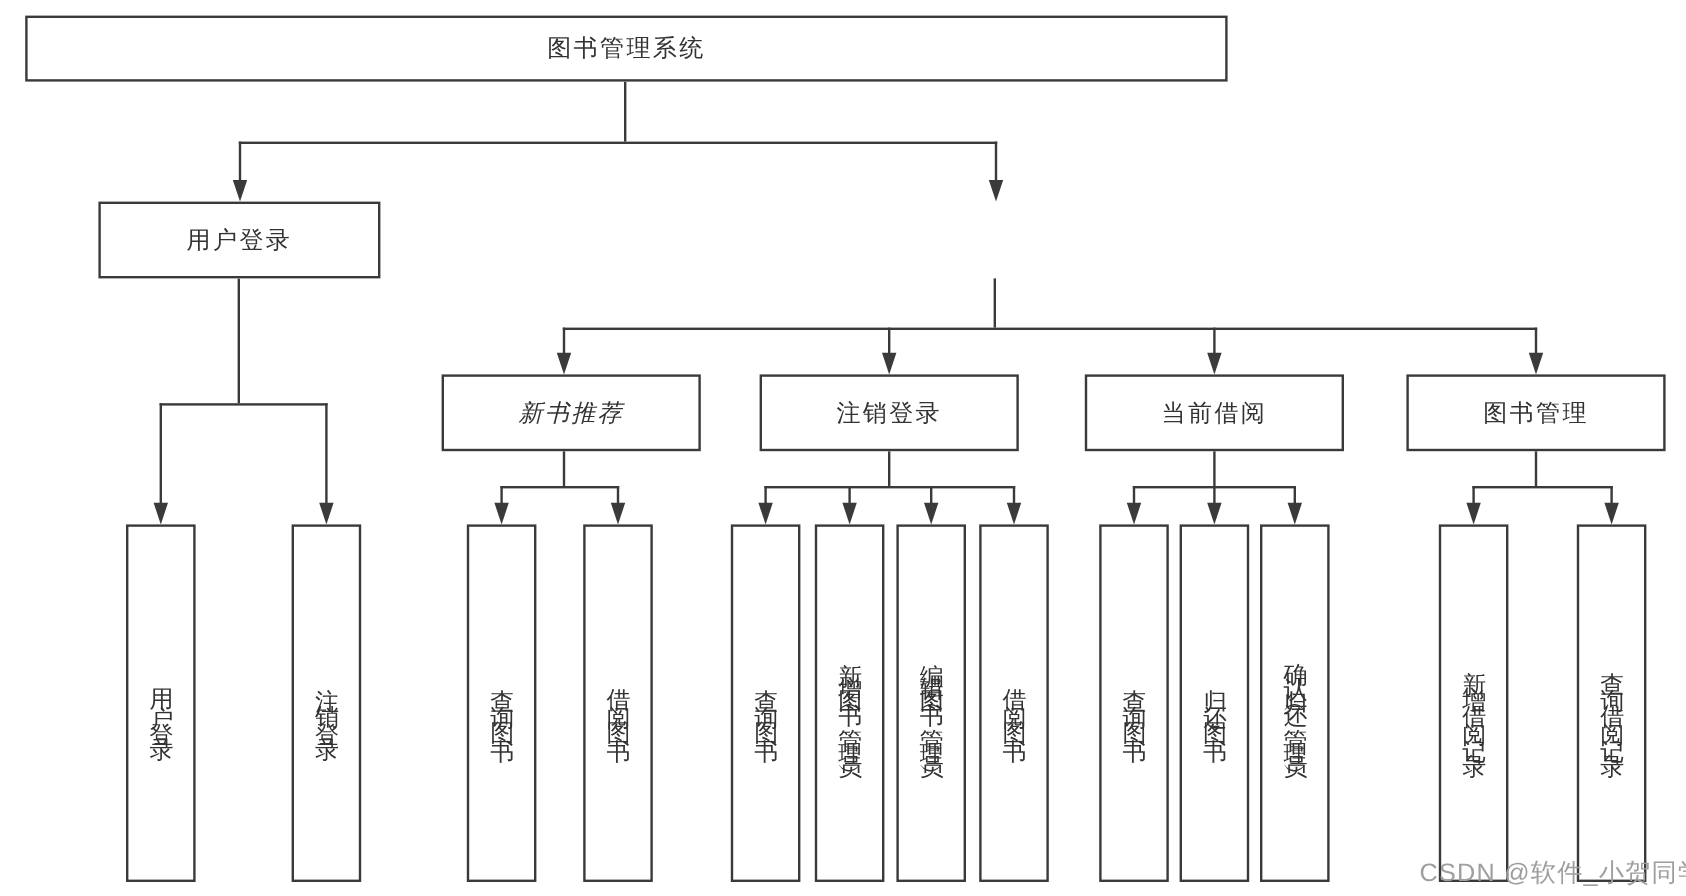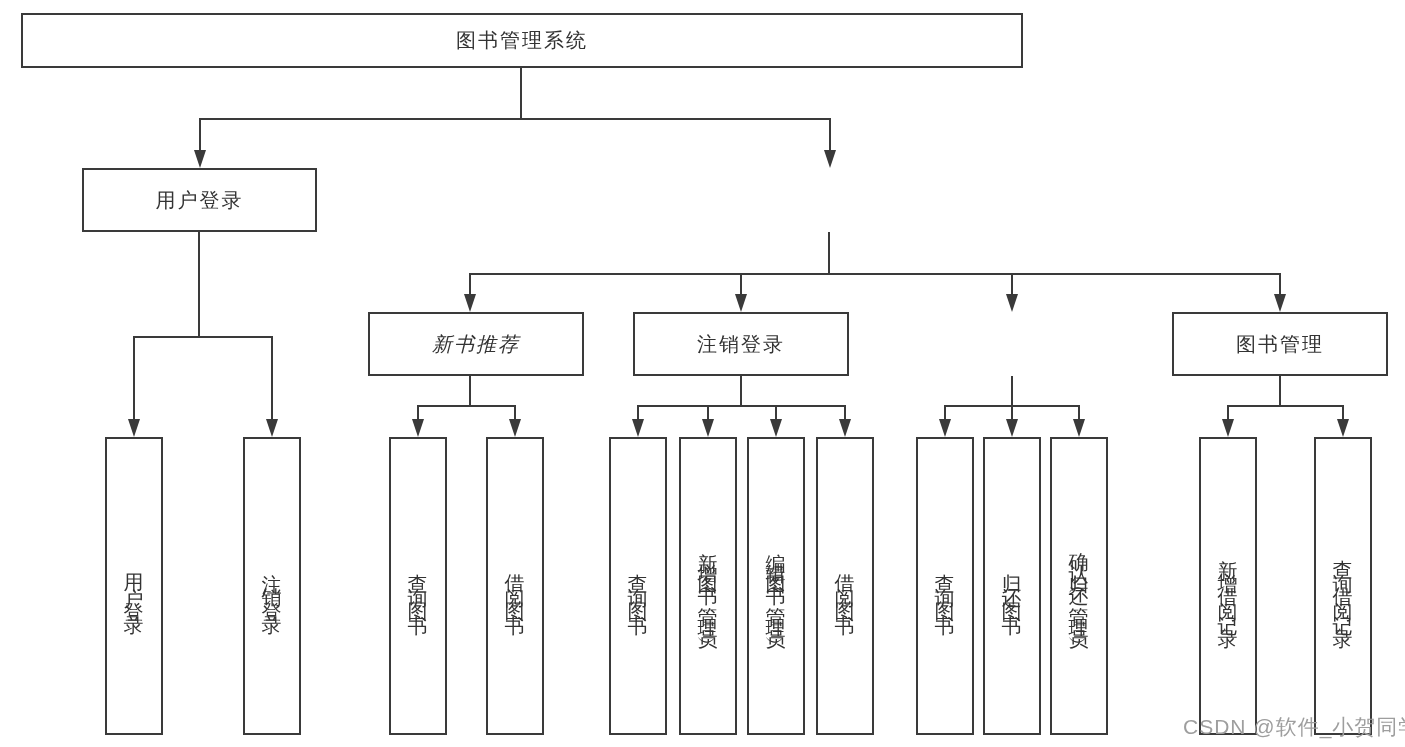--- a/index.html
+++ b/index.html
@@ -106,20 +106,23 @@
   <div class="arrow" style="left:1006px; top:294px;"></div>
   <div class="vline" style="left:1279px; top:273px; height:25px;"></div>
   <div class="arrow" style="left:1274px; top:294px;"></div>
 
   <div class="box" style="left:368px; top:312px; width:216px; height:64px;font-style:italic;">
     <span>新书推荐</span>
   </div>
   <div class="box" style="left:633px; top:312px; width:216px; height:64px;">
     <span>注销登录</span>
   </div>
+  <div class="box" style="left:904px; top:312px; width:216px; height:64px;">
+    <span>当前借阅</span>
+  </div>
   <div class="box" style="left:1172px; top:312px; width:216px; height:64px;">
     <span>图书管理</span>
   </div>
 
   <div class="vline" style="left:469px; top:376px; height:29px;"></div>
   <div class="hline" style="left:417px; top:405px; width:99px;"></div>
   <div class="vline" style="left:417px; top:405px; height:16px;"></div>
   <div class="arrow" style="left:412px; top:419px;"></div>
   <div class="vline" style="left:514px; top:405px; height:16px;"></div>
   <div class="arrow" style="left:509px; top:419px;"></div>

